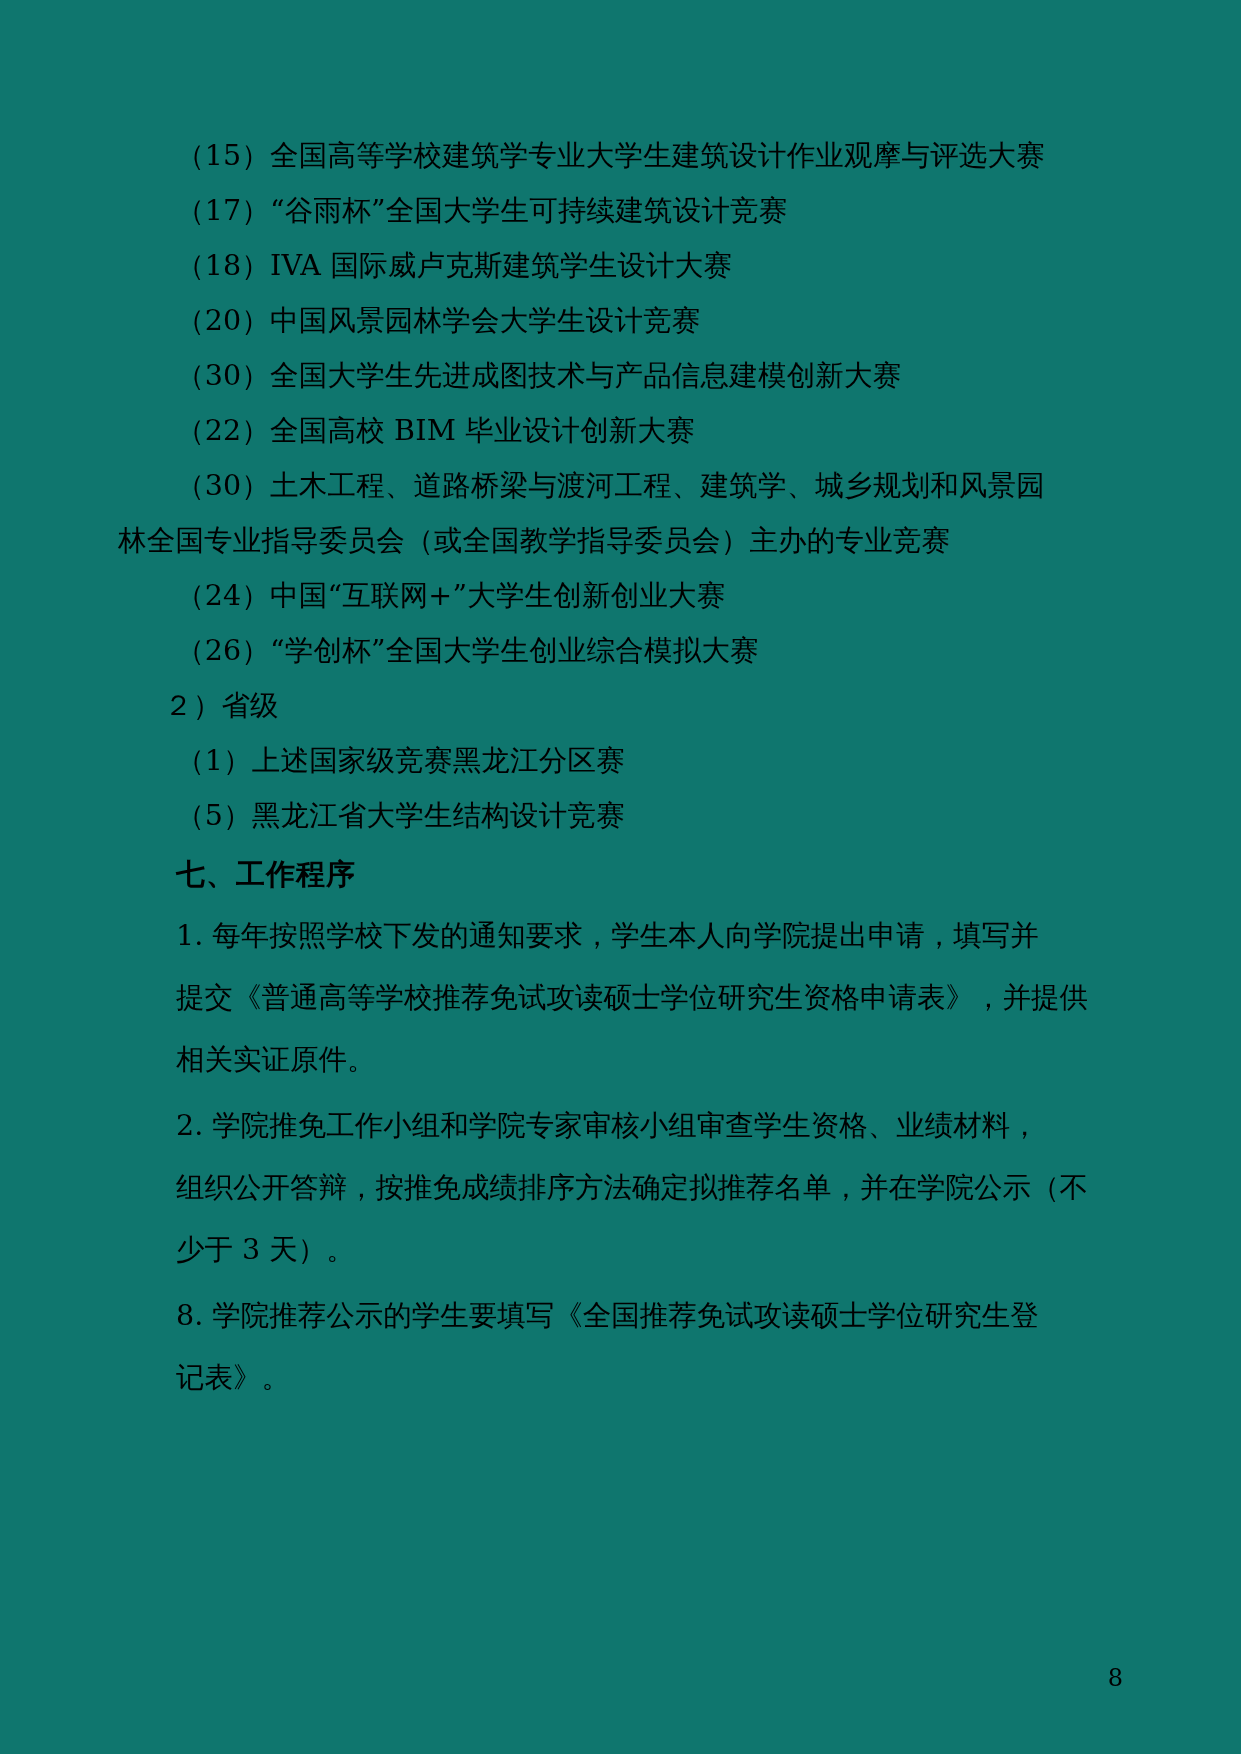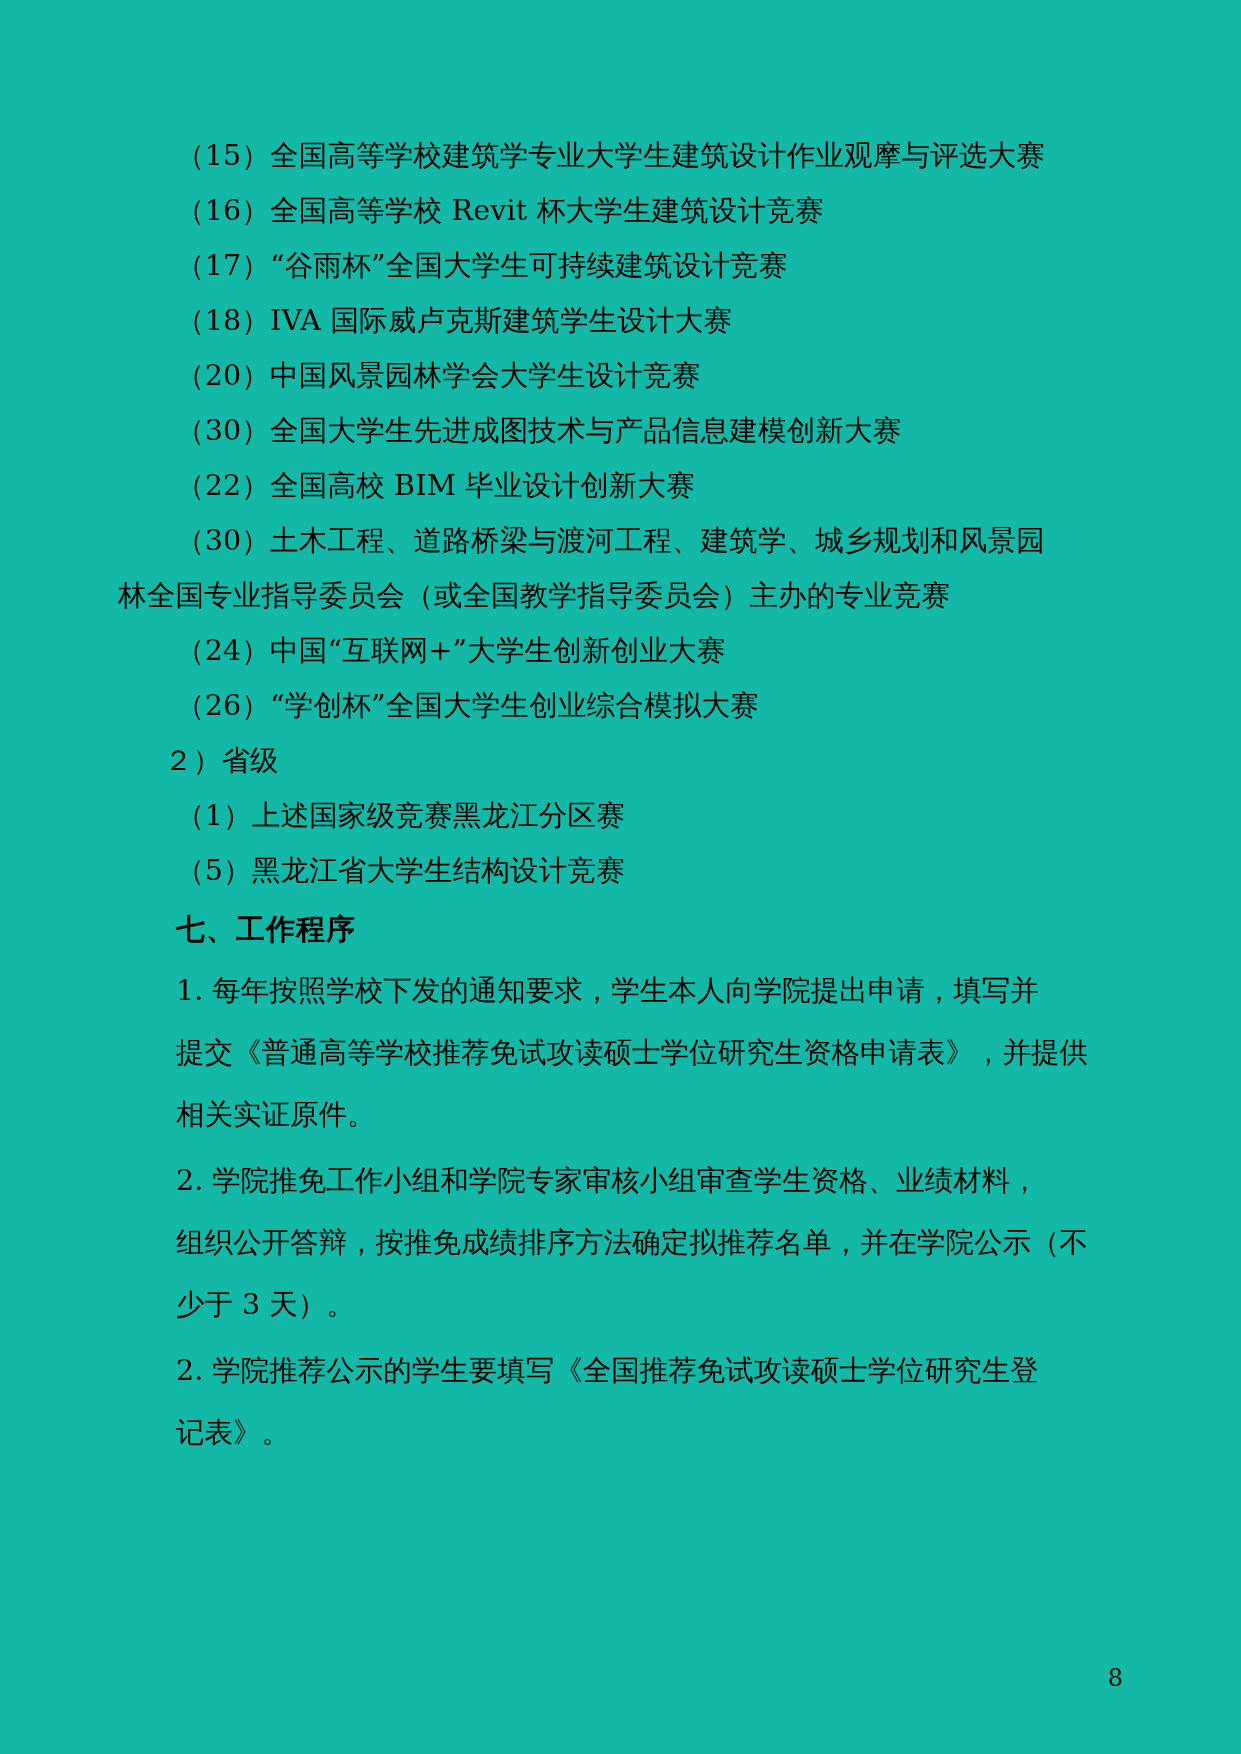--- a/index.html
+++ b/index.html
@@ -9,21 +9,21 @@
   }
   body {
     font-family: "DejaVu Serif", "Liberation Serif", serif;
     color: #000000;
   }
   .page {
     position: relative;
     width: 1241px;
     height: 1754px;
     margin: 0 auto;
-    background: #14b8a6;
+    background: #0f766e;
     box-sizing: border-box;
     padding: 128px 118px 60px 118px;
     overflow: hidden;
   }
   .content {
     width: 1005px;
   }
   .line {
     font-size: 28.5px;
     line-height: 55px;
@@ -67,21 +67,20 @@
     font-family: "DejaVu Serif", "Liberation Serif", serif;
   }
 </style>
 </head>
 <body>
 
 <div class="page">
   <div class="content">
 
     <div class="line indent">（15）全国高等学校建筑学专业大学生建筑设计作业观摩与评选大赛</div>
-    <div class="line indent">（16）全国高等学校 Revit 杯大学生建筑设计竞赛</div>
     <div class="line indent">（17）“谷雨杯”全国大学生可持续建筑设计竞赛</div>
     <div class="line indent">（18）IVA 国际威卢克斯建筑学生设计大赛</div>
     <div class="line indent">（20）中国风景园林学会大学生设计竞赛</div>
     <div class="line indent">（30）全国大学生先进成图技术与产品信息建模创新大赛</div>
     <div class="line indent">（22）全国高校 BIM 毕业设计创新大赛</div>
 
     <div class="line indent">（30）土木工程、道路桥梁与渡河工程、建筑学、城乡规划和风景园</div>
     <div class="line hang">林全国专业指导委员会（或全国教学指导委员会）主办的专业竞赛</div>
 
     <div class="line indent">（24）中国“互联网+”大学生创新创业大赛</div>
@@ -95,19 +94,19 @@
     <div class="section-heading">七、工作程序</div>
 
     <div class="para">1. 每年按照学校下发的通知要求，学生本人向学院提出申请，填写并</div>
     <div class="para hang">提交《普通高等学校推荐免试攻读硕士学位研究生资格申请表》，并提供</div>
     <div class="para hang">相关实证原件。</div>
 
     <div class="para para-gap">2. 学院推免工作小组和学院专家审核小组审查学生资格、业绩材料，</div>
     <div class="para hang">组织公开答辩，按推免成绩排序方法确定拟推荐名单，并在学院公示（不</div>
     <div class="para hang">少于 3 天）。</div>
 
-    <div class="para para-gap">2. 学院推荐公示的学生要填写《全国推荐免试攻读硕士学位研究生登</div>
+    <div class="para para-gap">8. 学院推荐公示的学生要填写《全国推荐免试攻读硕士学位研究生登</div>
     <div class="para hang">记表》。</div>
 
   </div>
 
   <div class="page-number">8</div>
 </div>
 
 </body></html>

